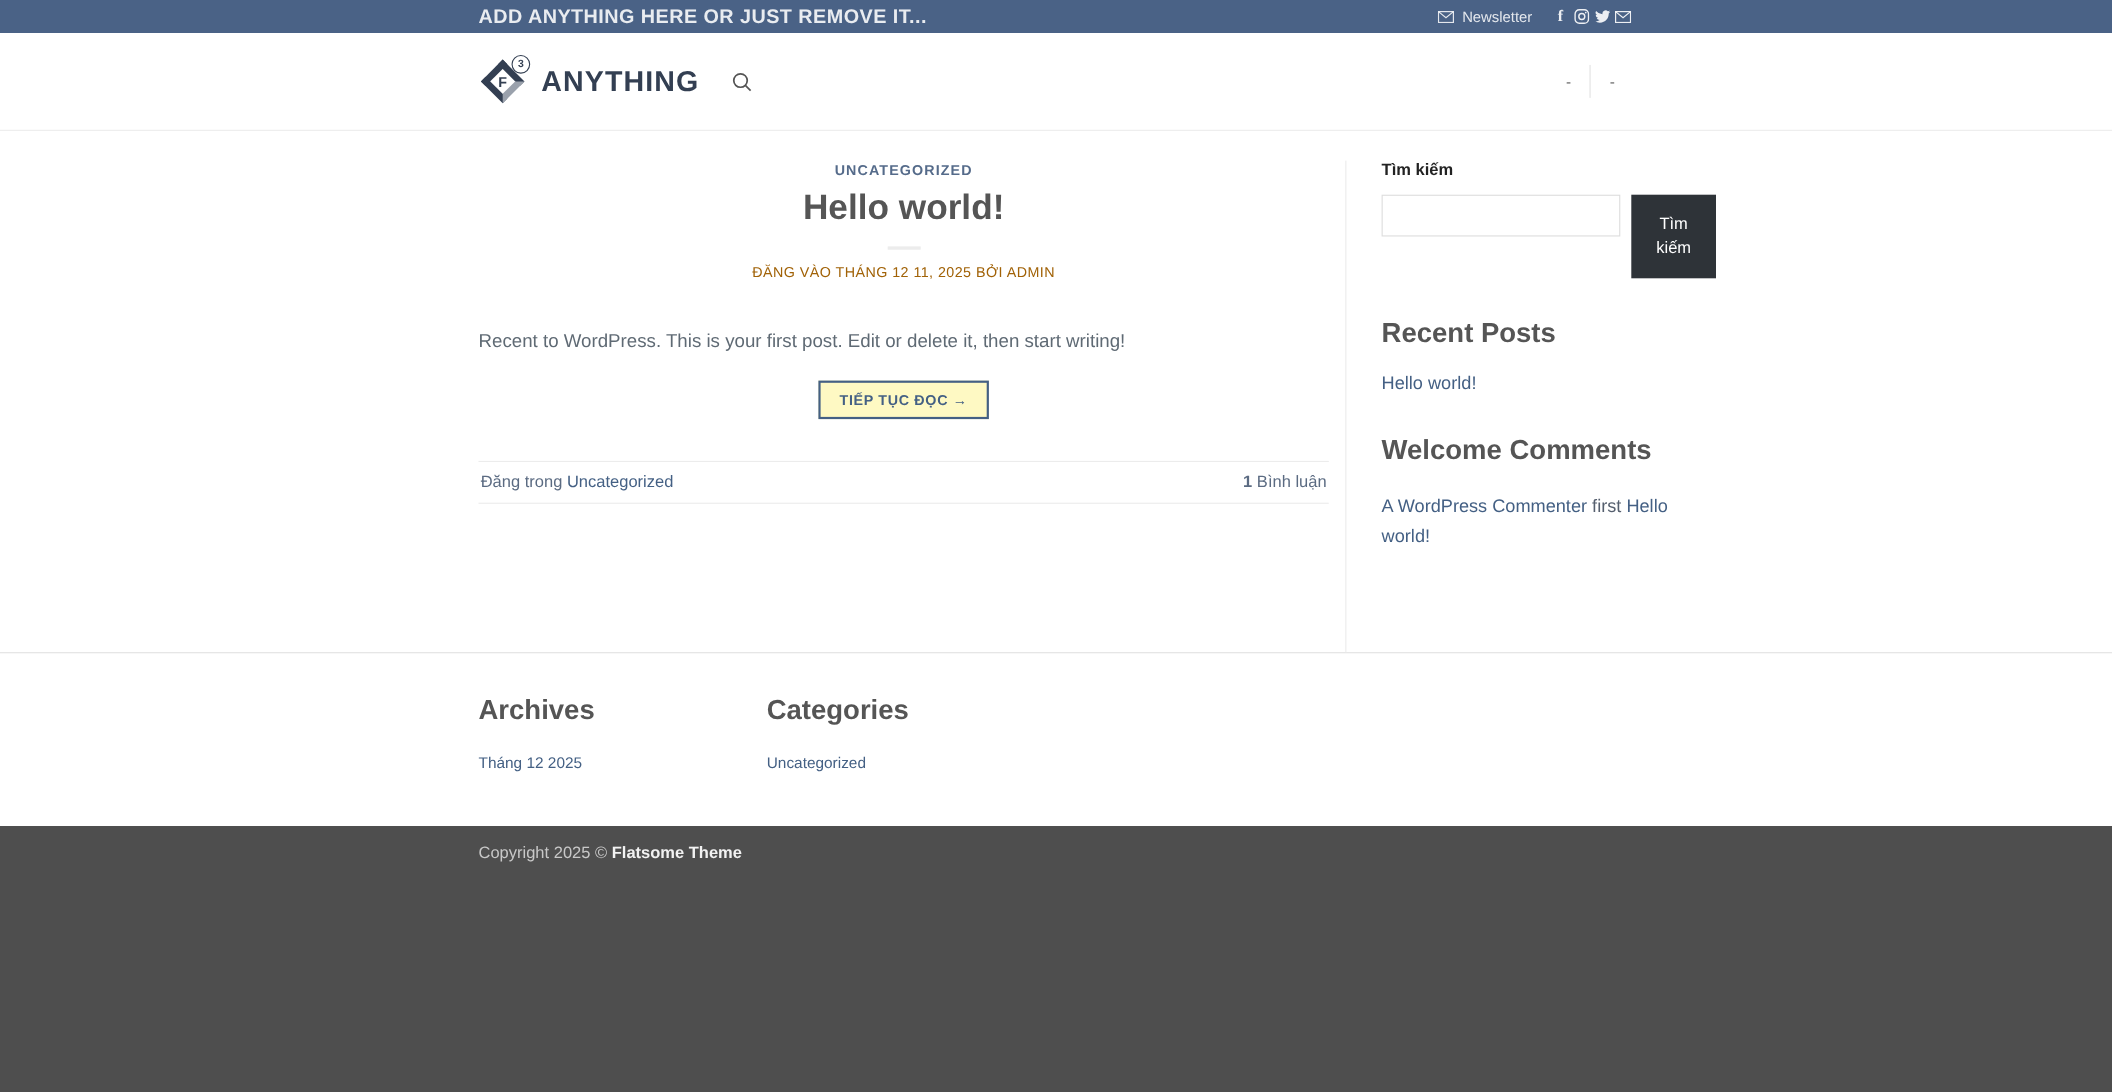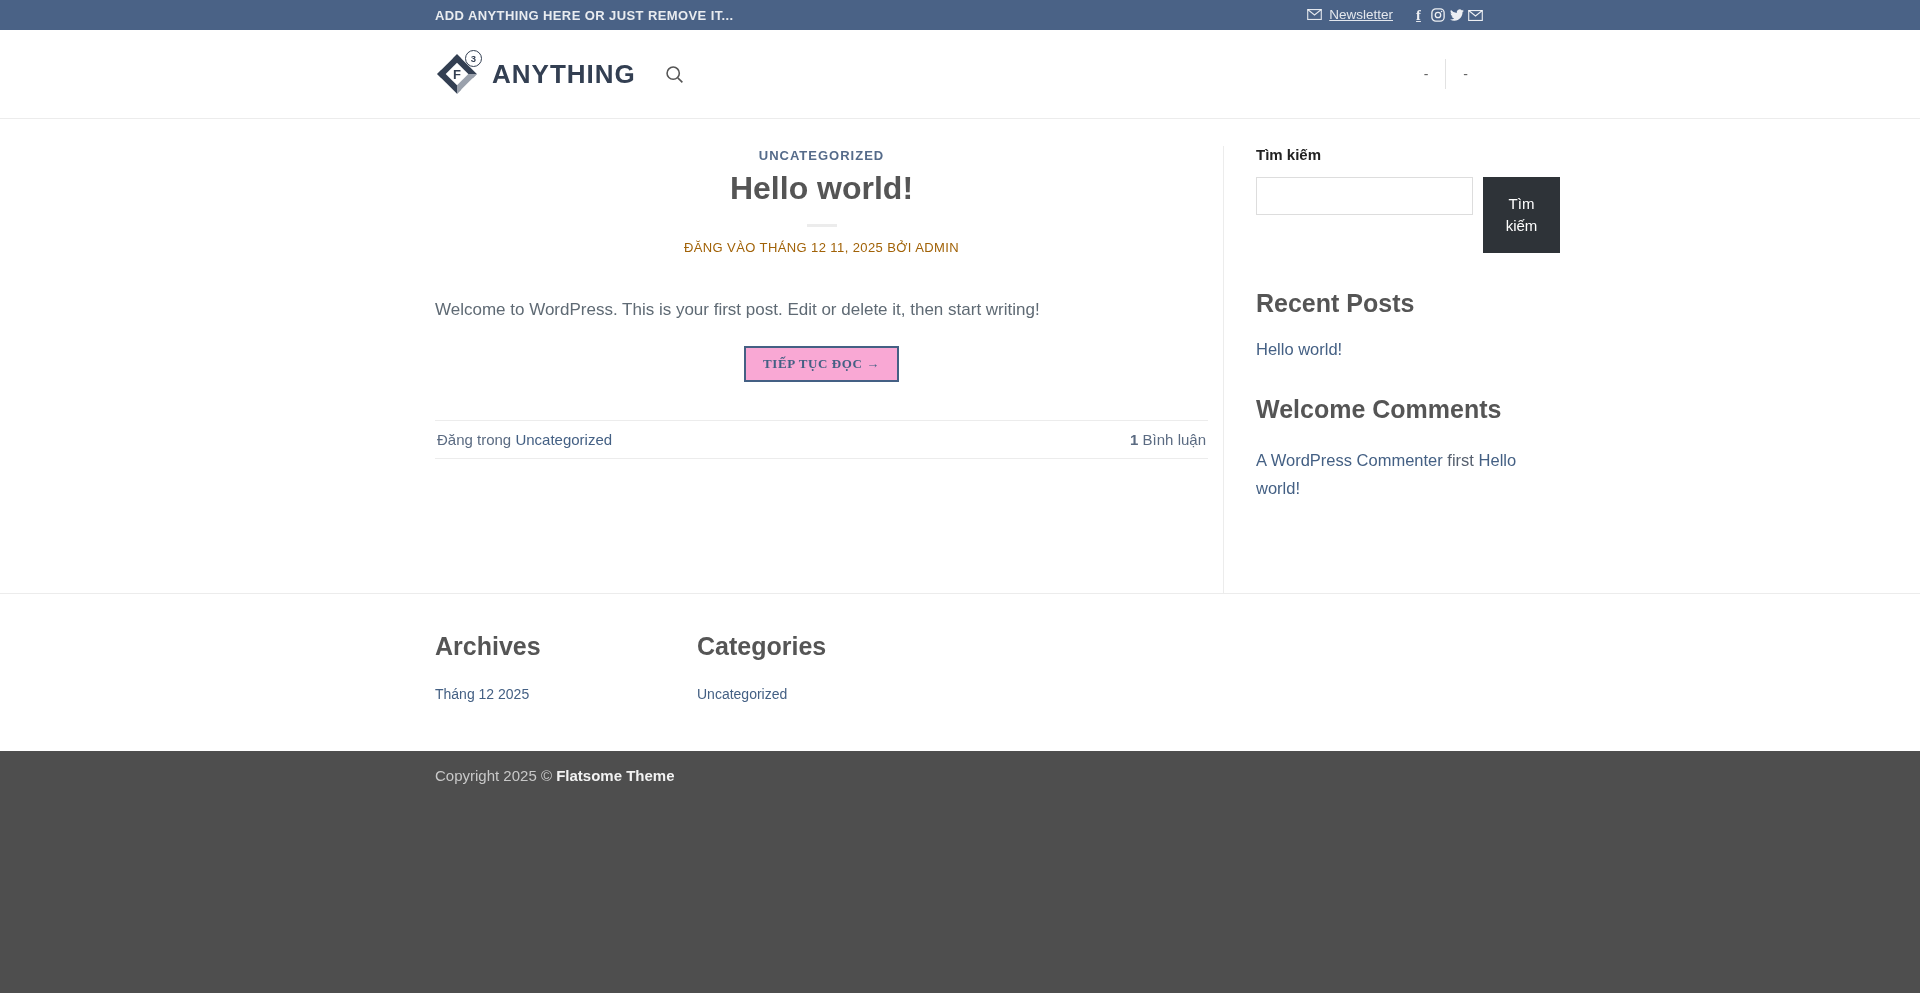--- a/index.html
+++ b/index.html
@@ -8,24 +8,24 @@
     font-family: "Liberation Sans", sans-serif;
     background:#4e4e4e;
     min-height:993px;
   }
   .container { width:1050px; margin:0 auto; }
 
   
   .topbar { background:#4a6286; height:30px; }
   .topbar .container { display:flex; align-items:center; height:100%; }
   .topbar-msg {
-    color:rgba(255,255,255,.88); font-size:13px; font-weight:700;
+    color:rgba(255,255,255,.88); font-size:18px; font-weight:700;
     letter-spacing:.4px; text-transform:uppercase;
   }
-  .topbar-right { margin-left:auto; display:flex; align-items:flex-start; color:rgba(255,255,255,.85);text-decoration:underline; }
+  .topbar-right { margin-left:auto; display:flex; align-items:center; color:rgba(255,255,255,.85); }
   .newsletter-link { display:flex; align-items:center; font-size:13.5px; color:rgba(255,255,255,.85); text-decoration:none; cursor:pointer; }
   .newsletter-link svg { margin-right:7px; }
   .social-group { display:flex; align-items:center; margin-left:16px; }
   .social-icon { display:flex; align-items:center; justify-content:center; width:19px; height:16px; cursor:pointer; color:rgba(255,255,255,.9); }
   .fb-f { font-weight:700; font-size:14.5px; line-height:1; font-family:"Liberation Serif", serif; }
 
   
   .header { background:#fff; border-bottom:1px solid #ececec; }
   .header .container { display:flex; align-items:center; height:88px; }
   .logo { display:flex; align-items:center; cursor:pointer; text-decoration:none; }
@@ -60,23 +60,23 @@
     text-transform:uppercase; text-decoration:none; cursor:pointer; display:inline-block;
   }
   .post-title { font-size:32px; font-weight:700; color:#555; margin-top:6px; cursor:pointer; }
   .title-divider { width:30px; height:3px; background:#ececec; margin:17px auto 13px; }
   .post-meta { font-size:13px; color:#a16207; letter-spacing:.4px; text-transform:uppercase; }
   .post-meta span { cursor:default; }
   .post-meta .meta-link { cursor:pointer; }
   .excerpt { margin-top:42px; font-size:17px; color:#5f6a74; line-height:1.5; }
   .read-more-wrap { text-align:center; margin-top:23px; }
   .read-more {
-    display:inline-block; border:2px solid #446084; color:#446084; background:#f9a8d4;
+    display:inline-block; border:2px solid #446084; color:#446084; background:#fef9c3;
     font-weight:700; font-size:13px; letter-spacing:.6px; padding:8px 17px; cursor:pointer;
-    font-family:Liberation Serif, serif;
+    font-family:Liberation Sans, sans-serif;
   }
   .post-footer-row {
     margin-top:38px; border-top:1px solid #ececec; border-bottom:1px solid #ececec;
     padding:10px 2px; display:flex; justify-content:space-between; align-items:center;
     font-size:15px; color:#5b6b82;gap:16px;
   }
   .posted-in a, .inline-link { color:#446084; text-decoration:none; cursor:pointer; }
   .comments-link { color:#5b6b82; text-decoration:none; cursor:pointer; }
   .comments-link .count { font-weight:700; }
 
@@ -186,21 +186,21 @@
         <div class="post-title">Hello world!</div>
         <div class="title-divider"></div>
         <div class="post-meta">
           <span>ĐĂNG VÀO</span>
           <span class="meta-link">THÁNG 12 11, 2025</span>
           <span>BỞI</span>
           <span class="meta-link">ADMIN</span>
         </div>
       </div>
 
-      <p class="excerpt">Welcome to WordPress. This is your first post. Edit or delete it, then start writing!</p>
+      <p class="excerpt">Recent to WordPress. This is your first post. Edit or delete it, then start writing!</p>
 
       <div class="read-more-wrap">
         <button class="read-more">TIẾP TỤC ĐỌC →</button>
       </div>
 
       <div class="post-footer-row">
         <span class="posted-in">
           <span>Đăng trong</span>
           <a class="inline-link">Uncategorized</a>
         </span>

